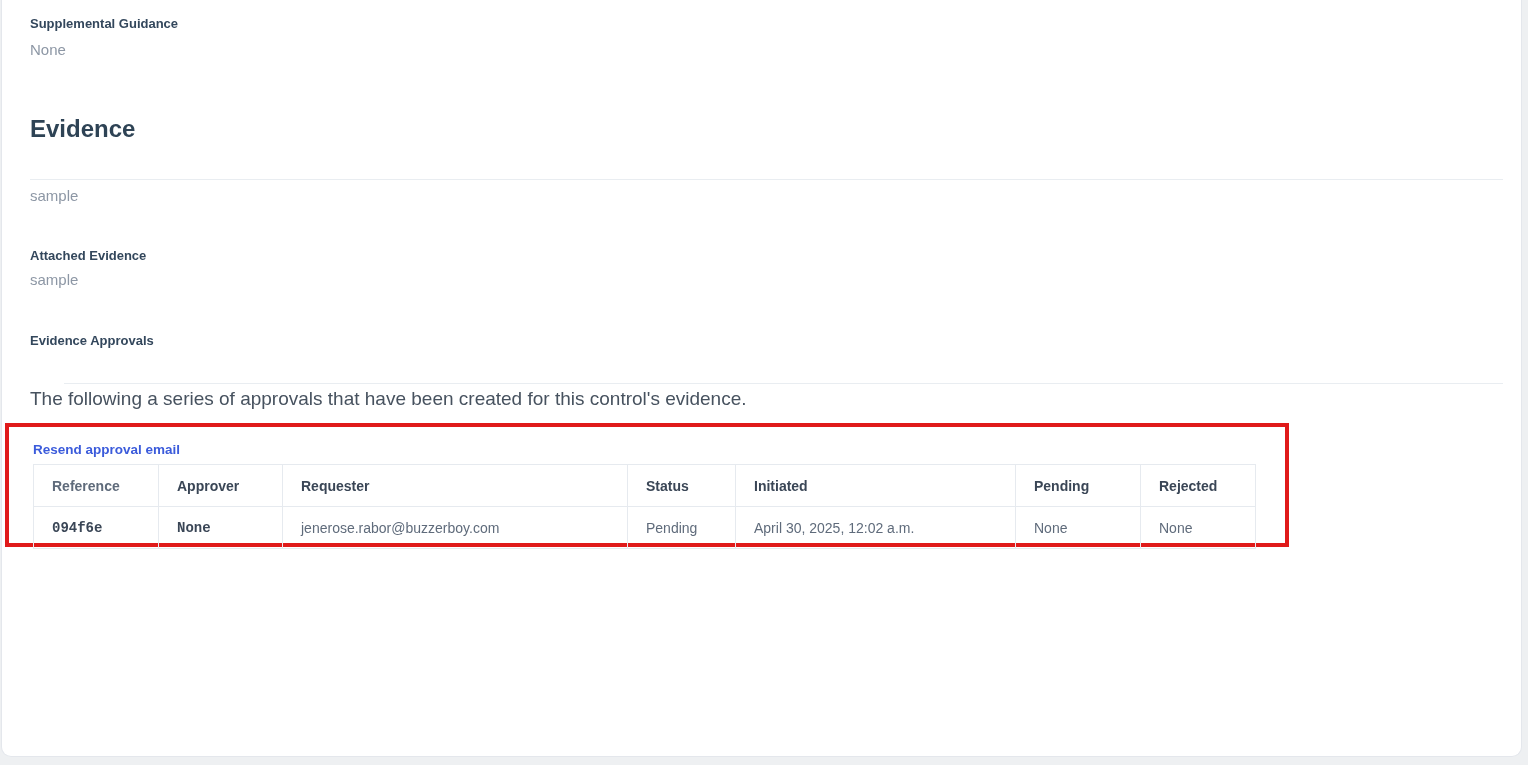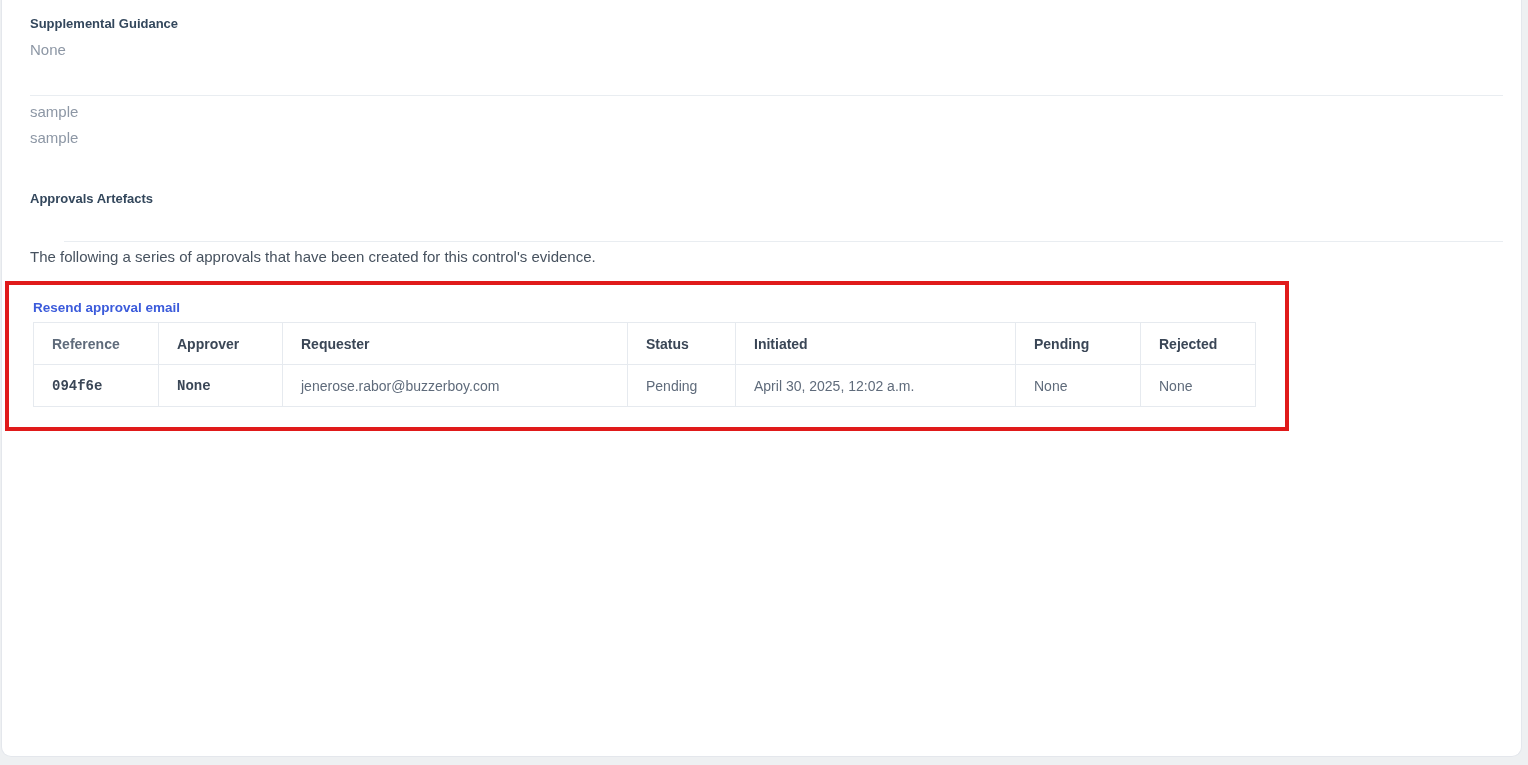--- a/index.html
+++ b/index.html
@@ -58,29 +58,29 @@
   .mt-6  { margin-top: 6px; }
   .assess-heading {
     margin-top: 68px;
     font-size: 13.5px;
     line-height: 16px;
     font-weight: 700;
     color: #33475c;
   }
   .assess-desc {
     margin-top: 6px;
-    font-size: 15px;
+    font-size: 19px;
     line-height: 18px;
     color: #47525f;
   }
   .highlight-box {
     margin-top: 15px;
     margin-left: -25px;
     width: 1284px;
-    height: 150px;
+    height: 124px;
     border: 4px solid #e01a1a;
     padding: 13px 0 0 24px;
     background: #ffffff;
   }
   .resend-link {
     display: inline-block;
     font-size: 13.5px;
     line-height: 16px;
     font-weight: 700;
     color: #3b5bdb;
@@ -110,28 +110,30 @@
 </style>
 </head>
 <body>
 
 <div class="card">
   <div class="content">
 
     <div class="field-label">Supplemental Guidance</div>
     <div class="field-value">None</div>
 
+    <h2 class="section-heading">Evidence</h2>
 
     <hr class="divider">
 
     <div class="field-value mt-6">sample</div>
 
+    <div class="field-label mt-42">Attached Evidence</div>
     <div class="field-value mt-6">sample</div>
 
-    <div class="field-label mt-43">Approvals Artefacts</div>
+    <div class="field-label mt-43">Evidence Approvals</div>
 
     <hr class="divider indented">
 
     <div class="assess-desc">The following a series of approvals that have been created for this control's evidence.</div>
 
     <div class="highlight-box">
       <a class="resend-link" href="#">Resend approval email</a>
 
       <table class="approvals">
         <colgroup>

